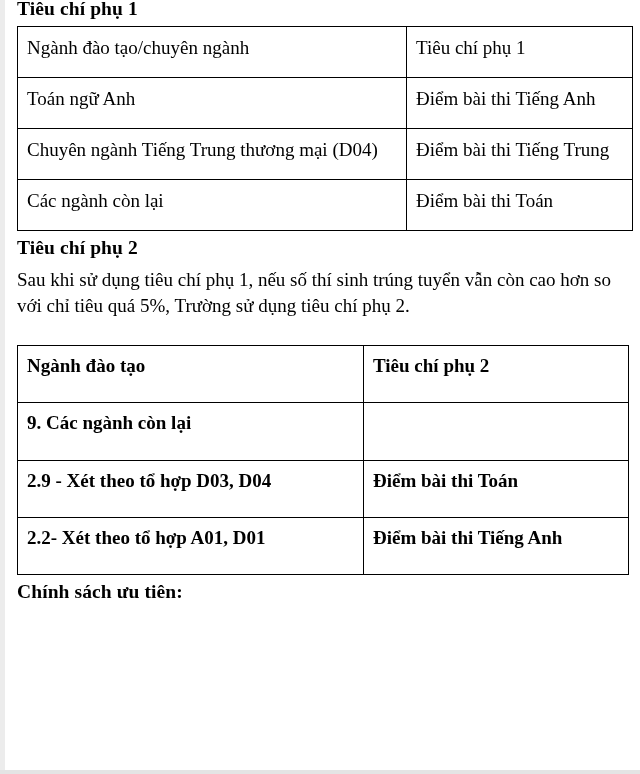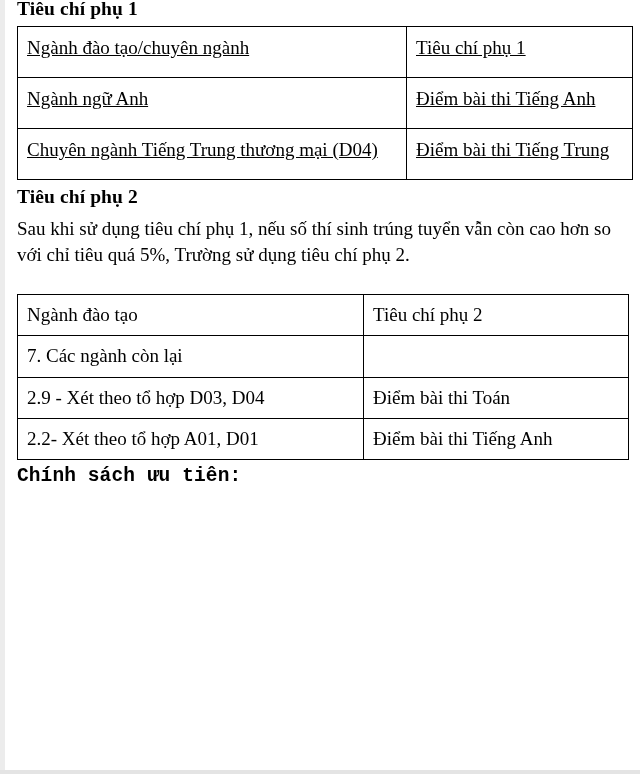--- a/index.html
+++ b/index.html
@@ -55,21 +55,20 @@
     margin-top: -2px;
     margin-bottom: 7px;
   }
   .section-heading.h-mid {
     margin-top: 6px;
     margin-bottom: 9px;
   }
   .section-heading.h-last {
     margin-top: 6px;
     margin-bottom: 8px;
-    font-family: Liberation Mono, monospace;
   }
 
   .body-para {
     font-size: 19px;
     line-height: 1.37;
     margin: 0 0 26px 0;
     padding-right: 2px;
   }
 
   table.crit-table {
@@ -80,33 +79,32 @@
   }
   table.crit-table td {
     border: 1.6px solid #000000;
     vertical-align: top;
     padding: 9px 9px 9px 9px;
   }
 
   
   table.table-1 {
     width: 615px;
-    text-decoration: underline;
   }
   table.table-1 col.c1 { width: 389px; }
   table.table-1 col.c2 { width: 226px; }
   table.table-1 td { height: 32px; }
 
   
   table.table-2 {
     width: 611px;
   }
   table.table-2 col.c1 { width: 346px; }
   table.table-2 col.c2 { width: 265px; }
-  table.table-2 td { padding-top: 8px; padding-bottom: 8px; }
+  table.table-2 td { padding-top: 8px; padding-bottom: 24px; font-weight: bold; }
 </style>
 </head>
 <body>
 
 <div class="edge-strip-left"></div>
 <div class="edge-strip-bottom"></div>
 
 <div class="page">
 
   <h2 class="section-heading h-first">Tiêu chí phụ 1</h2>
@@ -115,46 +113,50 @@
     <colgroup>
         <col class="c1">
         <col class="c2">
       </colgroup>
     <tbody>
       <tr>
         <td>Ngành đào tạo/chuyên ngành</td>
         <td>Tiêu chí phụ 1</td>
       </tr>
       <tr>
-        <td>Ngành ngữ Anh</td>
+        <td>Toán ngữ Anh</td>
         <td>Điểm bài thi Tiếng Anh</td>
       </tr>
       <tr>
         <td>Chuyên ngành Tiếng Trung thương mại (D04)</td>
         <td>Điểm bài thi Tiếng Trung</td>
+      </tr>
+      <tr>
+        <td>Các ngành còn lại</td>
+        <td>Điểm bài thi Toán</td>
       </tr>
     </tbody>
   </table>
 
   <h2 class="section-heading h-mid">Tiêu chí phụ 2</h2>
 
   <p class="body-para">Sau khi sử dụng tiêu chí phụ 1, nếu số thí sinh trúng tuyển vẫn còn cao hơn so với chỉ tiêu quá 5%, Trường sử dụng tiêu chí phụ 2.</p>
 
   <table class="crit-table table-2">
     <colgroup>
         <col class="c1">
         <col class="c2">
       </colgroup>
     <tbody>
       <tr>
         <td>Ngành đào tạo</td>
         <td>Tiêu chí phụ 2</td>
       </tr>
       <tr>
-        <td>7. Các ngành còn lại</td>
+        <td>9. Các ngành còn lại</td>
         <td>&nbsp;</td>
       </tr>
       <tr>
         <td>2.9 - Xét theo tổ hợp D03, D04</td>
         <td>Điểm bài thi Toán</td>
       </tr>
       <tr>
         <td>2.2- Xét theo tổ hợp A01, D01</td>
         <td>Điểm bài thi Tiếng Anh</td>
       </tr>

